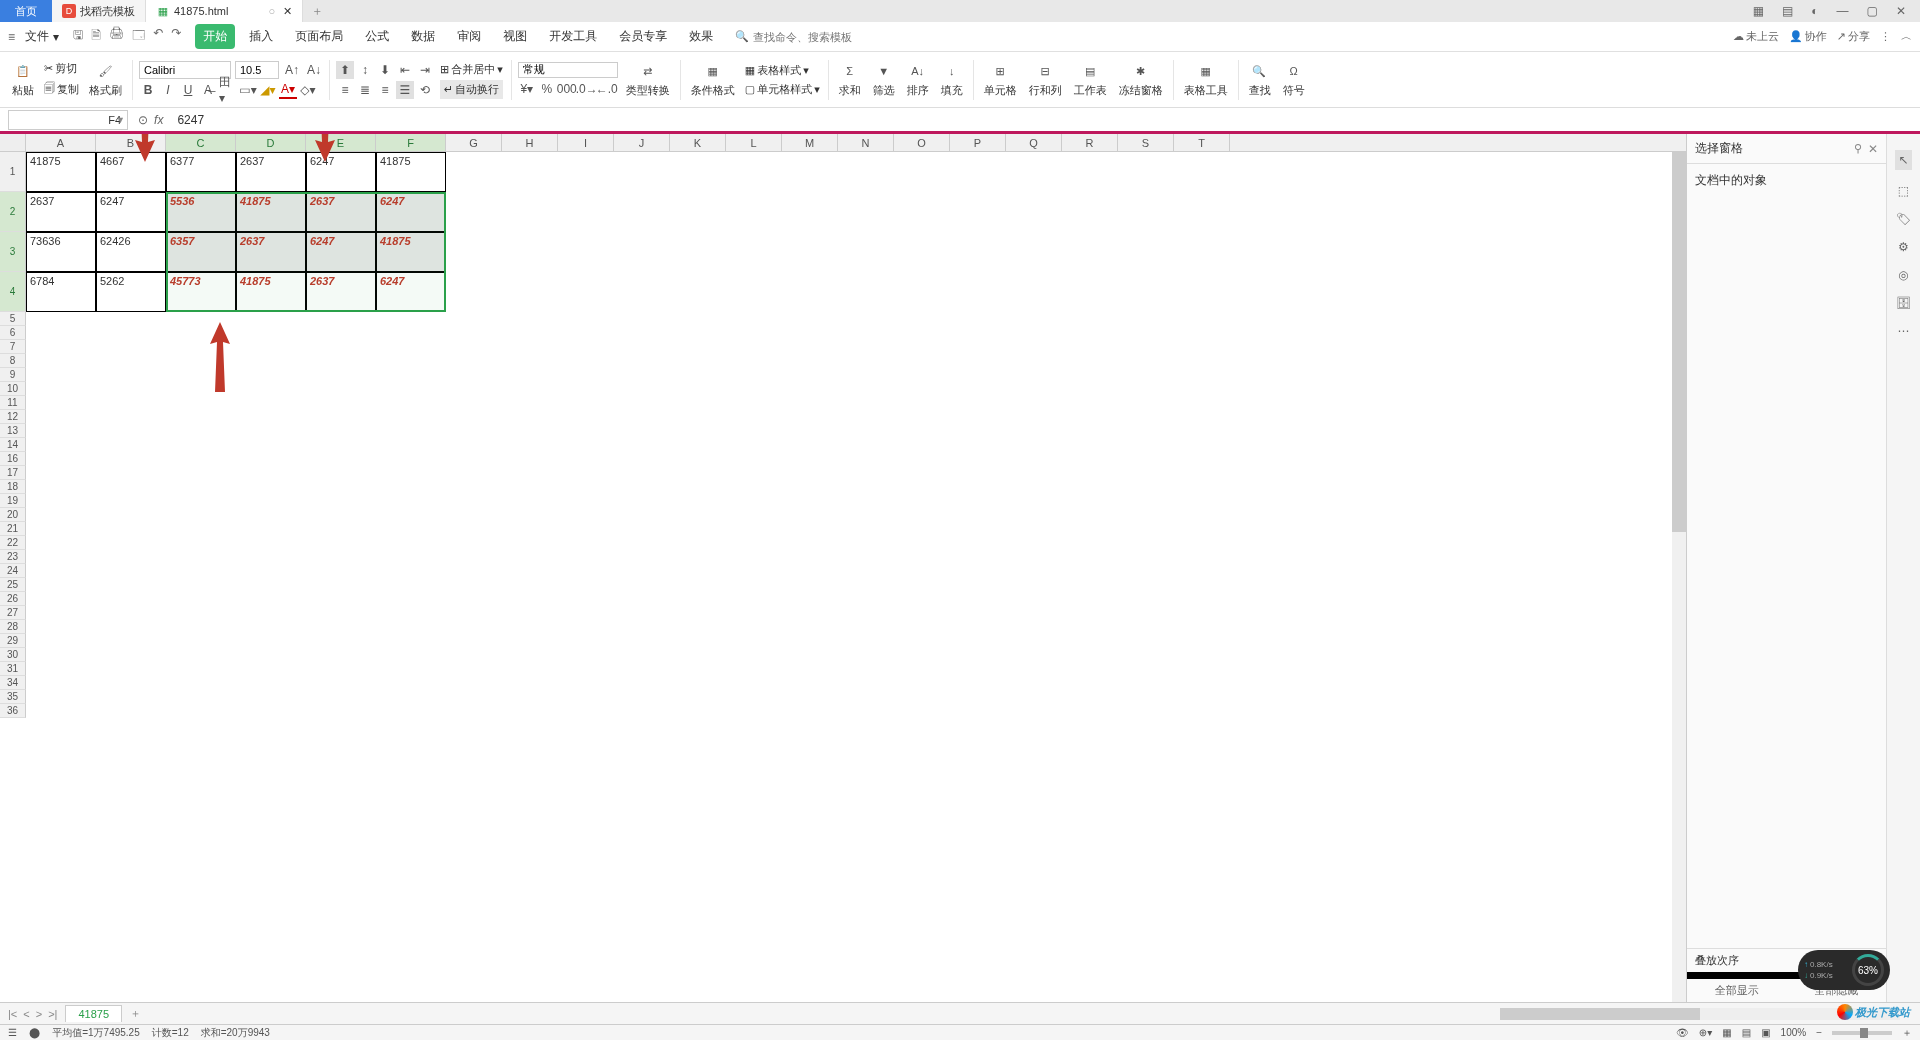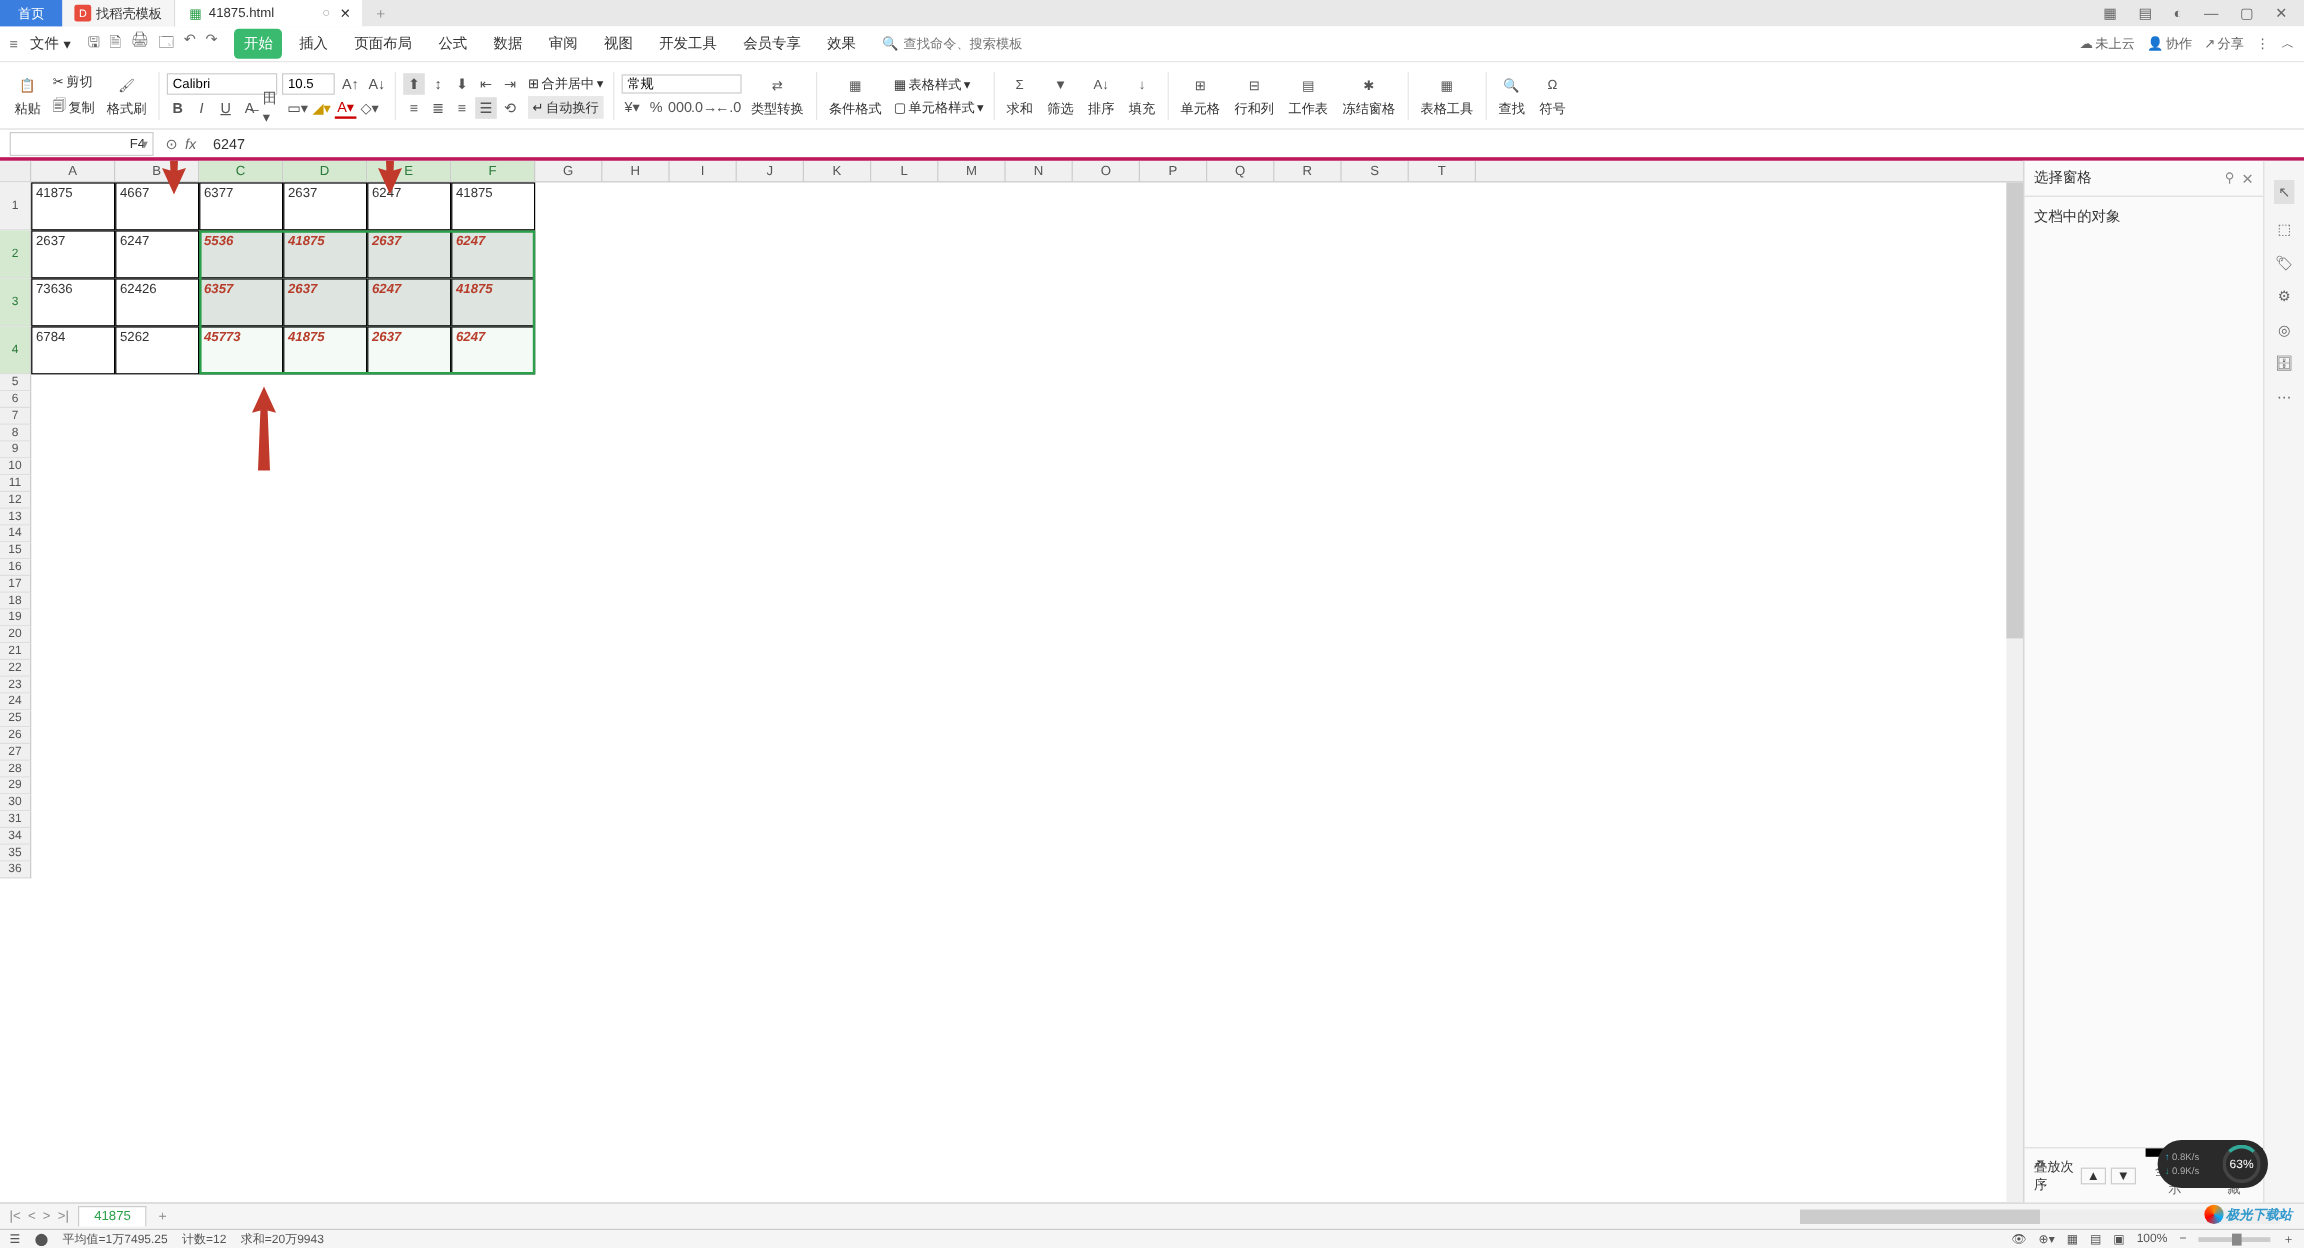--- a/index.html
+++ b/index.html
@@ -51,21 +51,21 @@
 .formulabar .formula { flex: 1; font-size: 12px; padding-left: 4px; }
 
 
 .gridwrap { display: flex; height: calc(1040px - 22px - 30px - 56px - 26px - 22px - 16px); }
 .gridmain { flex: 1; position: relative; overflow: hidden; }
 .rightpanel { width: 200px; border-left: 1px solid #ccc; background: #fafafa; display: flex; flex-direction: column; font-size: 12px; }
 .rightpanel .panehdr { padding: 6px 8px; border-bottom: 1px solid #ddd; display: flex; align-items: center; }
 .rightpanel .panehdr .pin { margin-left: auto; cursor: pointer; color: #888; font-size: 11px; margin-right: 6px; }
 .rightpanel .panehdr .x { cursor: pointer; color: #888; }
 .rightpanel .body { flex: 1; padding: 8px; }
-.rightpanel .footer { border-top: 1px solid #ddd; display: flex; flex-direction: row; font-size: 11px; }
+.rightpanel .footer { border-top: 1px solid #ddd; display: flex; flex-direction: column; font-size: 11px; }
 .rightpanel .footer .row1 { display: flex; align-items: center; padding: 4px 8px; }
 .rightpanel .footer .row1 .btns { margin-left: auto; display: flex; gap: 4px; }
 .rightpanel .footer .row2 { display: flex; }
 .rightpanel .footer .row2 span { flex: 1; text-align: center; padding: 4px; cursor: pointer; color: #666; border-top: 7px solid #000000; }
 
 .sidetoolbar { width: 34px; background: #f5f5f5; border-left: 1px solid #ddd; display: flex; flex-direction: column; align-items: center; gap: 14px; padding-top: 16px; color: #666; }
 .sidetoolbar span { cursor: pointer; }
 
 
 .colhdrs { display: flex; height: 18px; border-bottom: 1px solid #ccc; background: #f0f0f0; }
@@ -435,23 +435,20 @@
       <div class="row">
           <div class="rh">12</div>
         </div>
       <div class="row">
           <div class="rh">13</div>
         </div>
       <div class="row">
           <div class="rh">14</div>
         </div>
       <div class="row">
-          <div class="rh">15</div>
-        </div>
-      <div class="row">
           <div class="rh">16</div>
         </div>
       <div class="row">
           <div class="rh">17</div>
         </div>
       <div class="row">
           <div class="rh">18</div>
         </div>
       <div class="row">
           <div class="rh">19</div>

